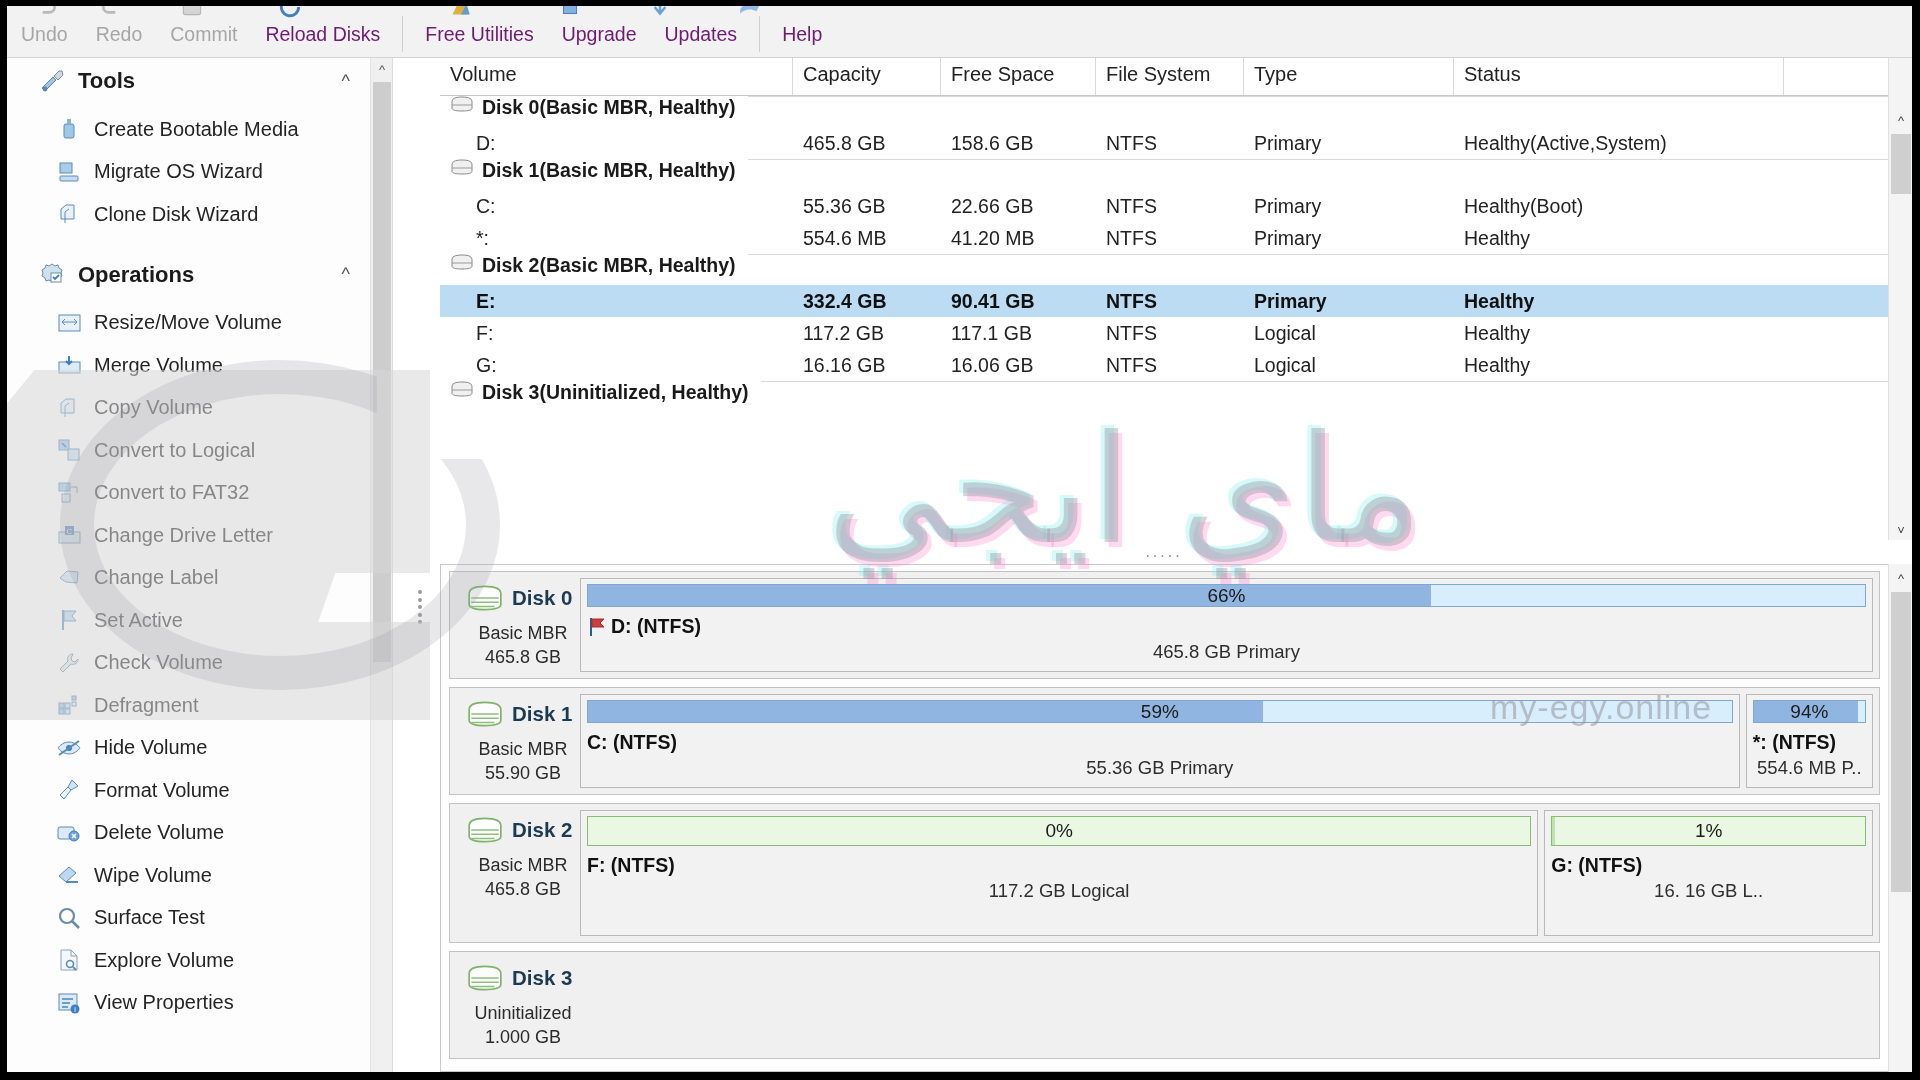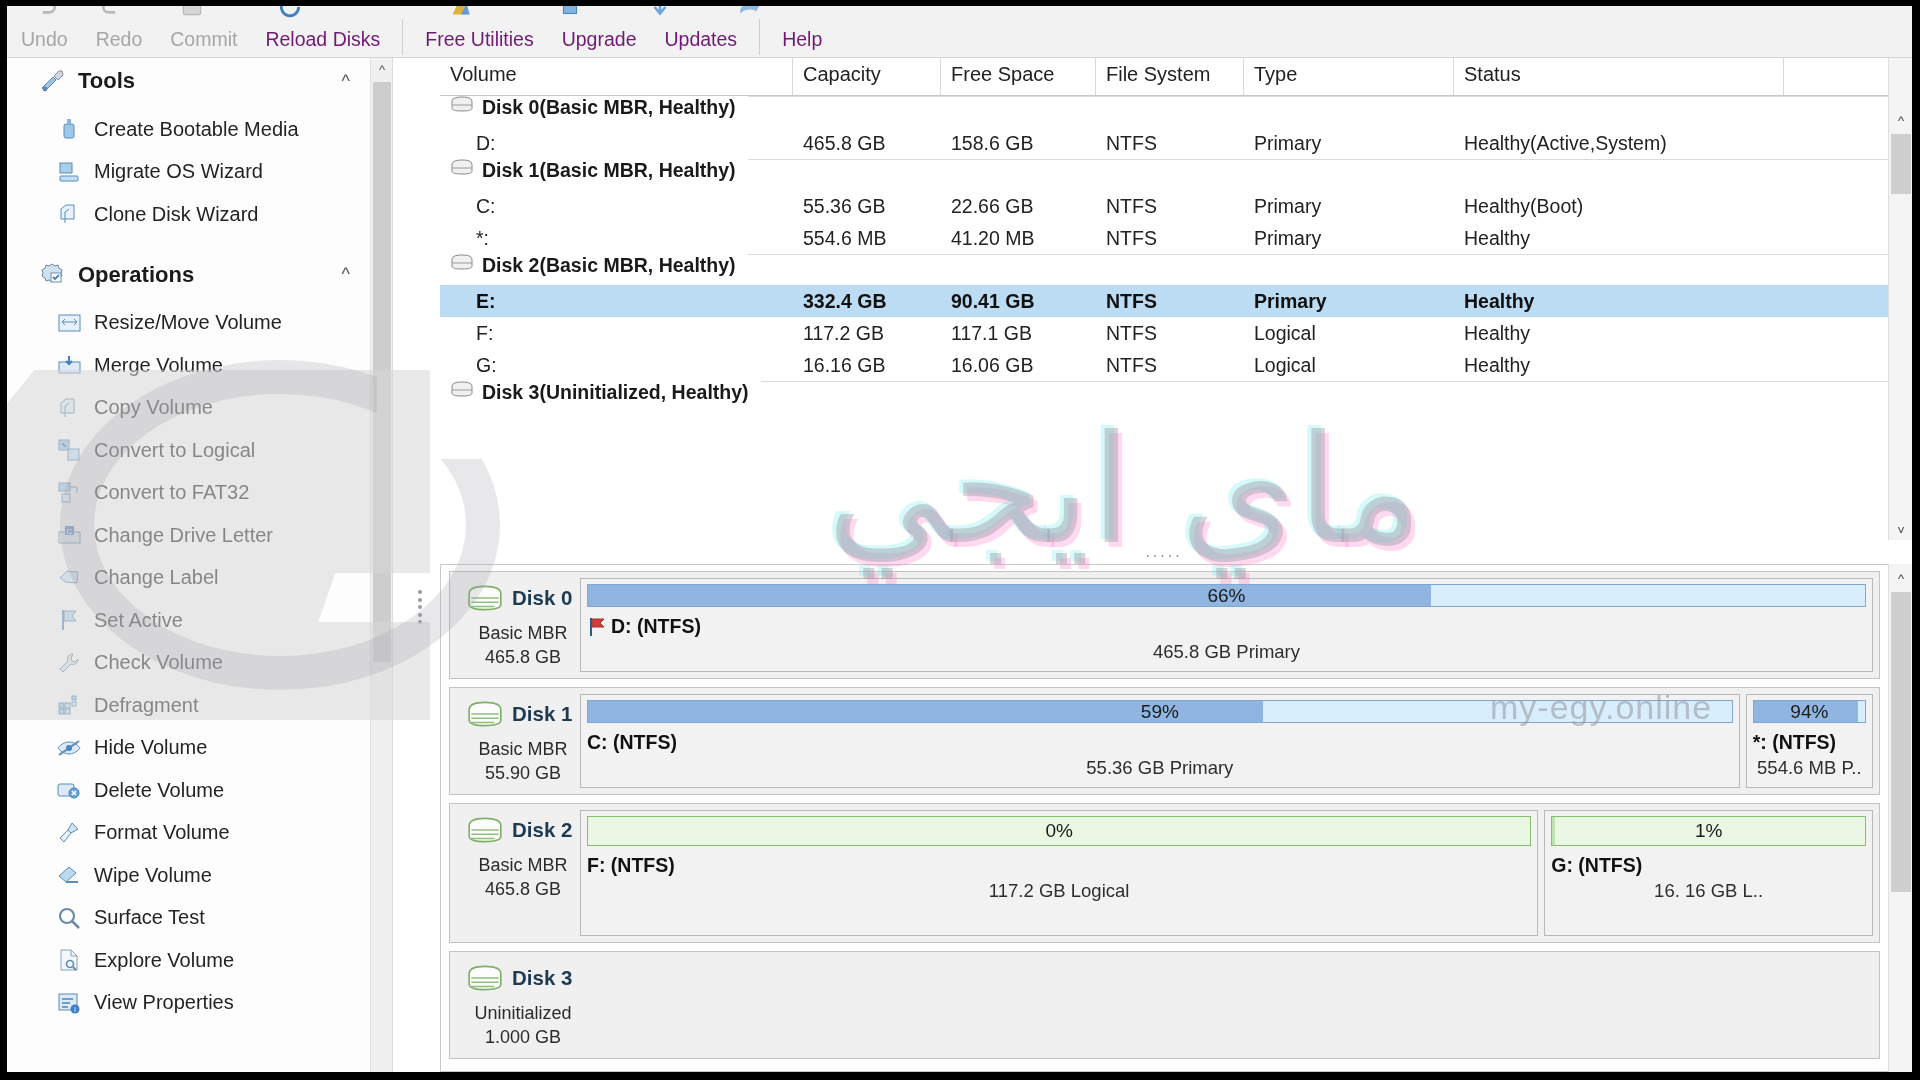--- a/index.html
+++ b/index.html
@@ -49,21 +49,21 @@
     position: absolute; left: 0; top: 0; height: 22px; width: 100%;
     overflow: hidden;
   }
   .tb-icon-stub {
     position: absolute; top: -6px;
     width: 26px; height: 26px;
   }
   .tb-row {
     position: absolute; left: 0; top: 20px;
     height: 38px; width: 100%;
-    display: flex; align-items: center;
+    display: flex; align-items: flex-start;
   }
   .tb-btn {
     font-size: 19.5px;
     color: #701a75;
     padding: 0 14px;
     line-height: 28px;
     white-space: nowrap;
     cursor: pointer;
   }
   .tb-btn.disabled { color: #a6a6a6; cursor: default; }
@@ -531,36 +531,36 @@
           <svg width="24" height="18" viewBox="0 0 24 18">
               <path d="M1 9s4-6 11-6 11 6 11 6-4 6-11 6S1 9 1 9z" fill="#dbeaf6" stroke="#5b8cb8"></path>
               <circle cx="12" cy="9" r="3" fill="#3f7fc4"></circle>
               <path d="M2 16L22 2" stroke="#5b8cb8" stroke-width="2"></path>
             </svg>
         </span>
         <span>Hide Volume</span>
       </div>
       <div class="nav-item">
         <span class="nicon">
+          <svg width="22" height="22" viewBox="0 0 22 22">
+              <path d="M14 1l6 6-7 4-3-3z" fill="#cfe4f5" stroke="#5b8cb8"></path>
+              <path d="M10 8l3 3-7 9-4-4z" fill="#e9f3fb" stroke="#5b8cb8"></path>
+            </svg>
+        </span>
+        <span>Format Volume</span>
+      </div>
+      <div class="nav-item">
+        <span class="nicon">
           <svg width="24" height="20" viewBox="0 0 24 20">
               <rect x="1" y="4" width="16" height="12" rx="2" fill="#dbeaf6" stroke="#5b8cb8"></rect>
               <circle cx="17" cy="13" r="5" fill="#6aa3d8" stroke="#3f7fc4"></circle>
               <path d="M15 11l4 4M19 11l-4 4" stroke="#fff" stroke-width="1.6"></path>
             </svg>
         </span>
         <span>Delete Volume</span>
-      </div>
-      <div class="nav-item">
-        <span class="nicon">
-          <svg width="22" height="22" viewBox="0 0 22 22">
-              <path d="M14 1l6 6-7 4-3-3z" fill="#cfe4f5" stroke="#5b8cb8"></path>
-              <path d="M10 8l3 3-7 9-4-4z" fill="#e9f3fb" stroke="#5b8cb8"></path>
-            </svg>
-        </span>
-        <span>Format Volume</span>
       </div>
       <div class="nav-item">
         <span class="nicon">
           <svg width="22" height="20" viewBox="0 0 22 20">
               <path d="M8 17L1 11 11 2l7 6z" fill="#bcd9f0" stroke="#5b8cb8"></path>
               <path d="M8 17h12" stroke="#5b8cb8" stroke-width="2"></path>
             </svg>
         </span>
         <span>Wipe Volume</span>
       </div>

